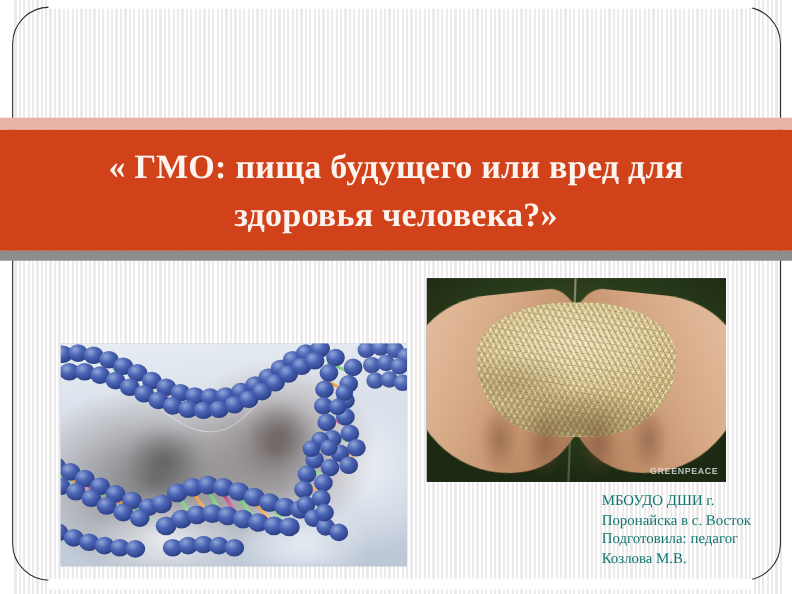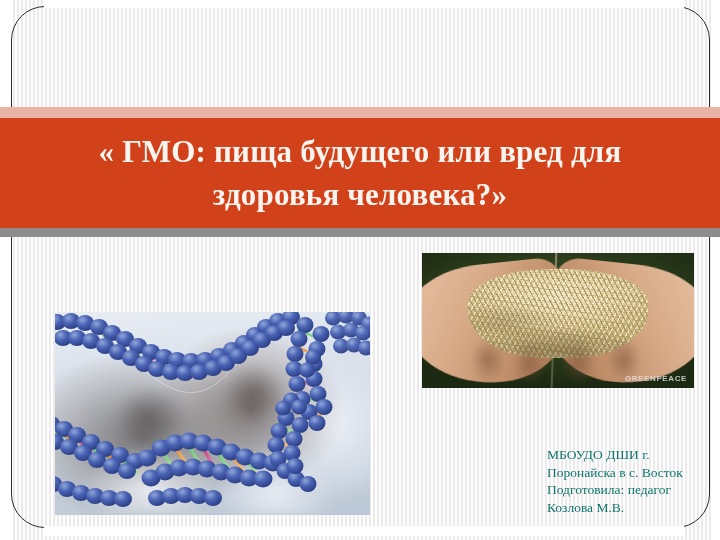--- a/index.html
+++ b/index.html
@@ -148,24 +148,23 @@
     height: 100%;
     left: 0; top: 0;
   }
 
   
   .photo-grain {
     position: absolute;
     left: 388px;
     top: 253px;
     width: 272px;
-    height: 135px;
+    height: 185px;
     overflow: hidden;
     background: #000000;
-    margin-left: 34px;
   }
   .grain-bg {
     position: absolute;
     inset: 0;
     background:
       radial-gradient(ellipse 70% 60% at 50% 38%, #3d5326 0%, #2c3e1c 55%, #1d2a13 100%),
       linear-gradient(180deg, #33471f 0%, #23311a 100%);
   }
   .grain-bg::after {
     content: "";

